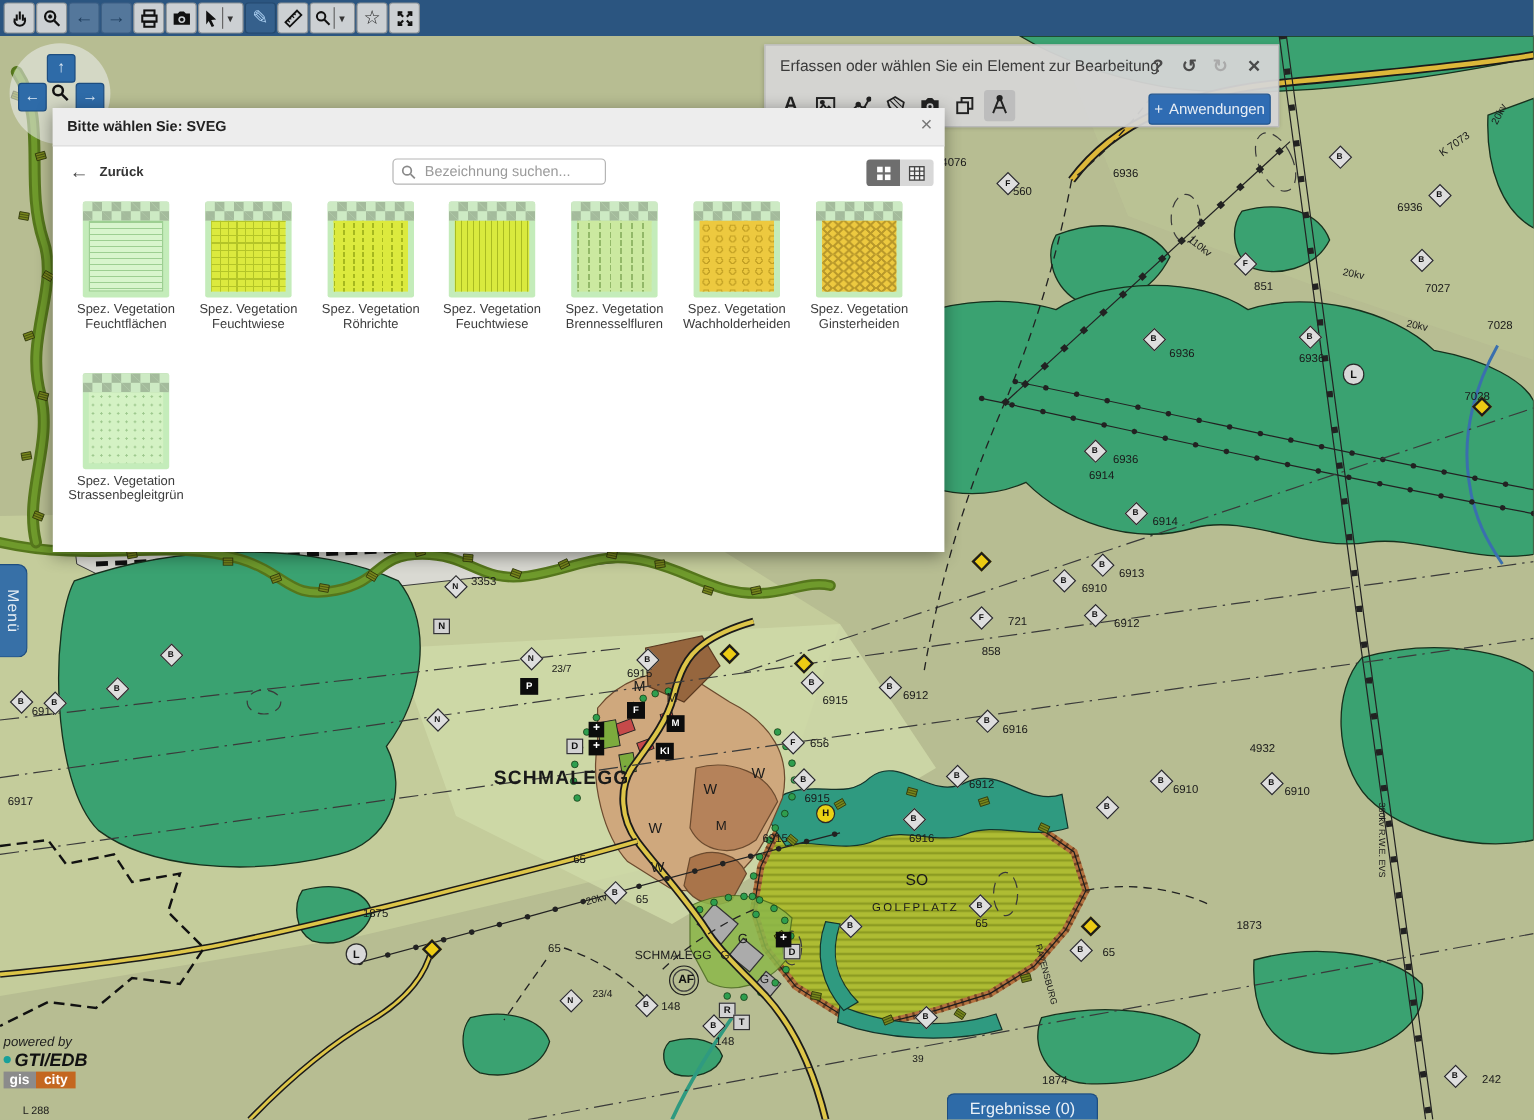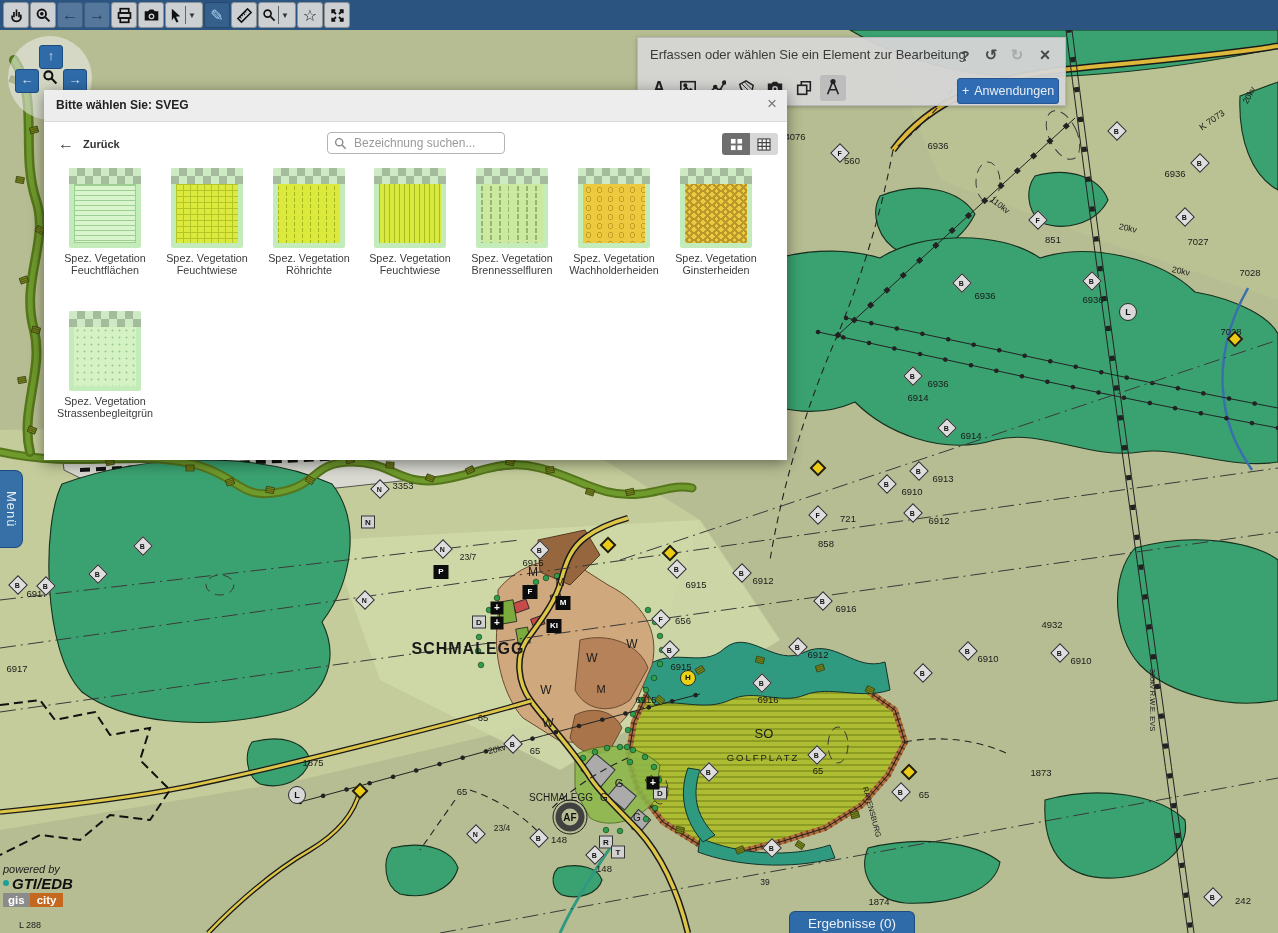--- a/index.html
+++ b/index.html
@@ -11,22 +11,22 @@
   #map svg{position:absolute;left:0;top:0;}
   #map-labels{position:absolute;inset:0;pointer-events:none;}
   .mlbl{position:absolute;white-space:nowrap;color:#1a1a1a;transform-origin:center;}
   .mk{position:absolute;box-sizing:border-box;}
   .mk-d{width:14px;height:14px;background:#dedede;border:1px solid #2a2a2a;display:flex;align-items:center;justify-content:center;}
   .mk-d>span{transform:rotate(-45deg);font-size:7px;font-weight:700;color:#111;line-height:1;}
   .mk-yd{width:12px;height:12px;background:#eccb14;border:2px solid #1c1c1c;}
   .mk-c{width:18px;height:18px;border-radius:50%;background:#d8d8d8;border:1px solid #2a2a2a;font-size:9px;font-weight:700;line-height:16px;text-align:center;color:#111;}
   .mk-yc{width:16px;height:16px;border-radius:50%;background:#ead214;border:1px solid #2a2a2a;font-size:8px;font-weight:700;line-height:14px;text-align:center;color:#111;}
   .mk-dc{border:1px solid #1c1c1c;border-radius:50%;padding:2px;}
-  .mk-dc>span{display:block;width:17px;height:17px;border:6px solid #404040;border-radius:50%;
-    font-size:10px;font-weight:700;line-height:17px;text-align:center;color:#111;}
+  .mk-dc>span{display:block;width:17px;height:17px;border:1px solid #404040;border-radius:50%;
+    font-size:10px;font-weight:700;line-height:17px;text-align:right;color:#111;}
   .mk-bs{width:15px;height:14px;background:#0c0c0c;color:#fff;font-size:8px;font-weight:700;line-height:14px;text-align:center;}
   .mk-gs{width:14px;height:13px;background:#d2d2d2;border:1px solid #333;color:#111;font-size:8px;font-weight:700;line-height:12px;text-align:center;}
   .mk-xs{width:13px;height:13px;background:#0c0c0c;color:#fff;font-size:10px;font-weight:700;line-height:12px;text-align:center;}
 
   
   #toolbar{position:absolute;left:0;top:0;width:1278px;height:30px;background:#2b5580;display:flex;align-items:center;padding-left:3px;box-sizing:border-box;z-index:50;}
   .tbtn{width:26px;height:26px;margin-right:1px;background:#ccd0d3;border:1px solid #8a9196;border-radius:3px;display:flex;align-items:center;justify-content:center;box-sizing:border-box;color:#1b1b1b;font-size:16px;cursor:pointer;}
   .tbtn.dis{background:#54779b;border-color:#3c5f84;color:#1d3c5c;}
   .tbtn.act{background:#35608c;border-color:#24496e;color:#a9cdef;}
   .tbtn.wide{width:38px;justify-content:flex-start;padding-left:3px;}

